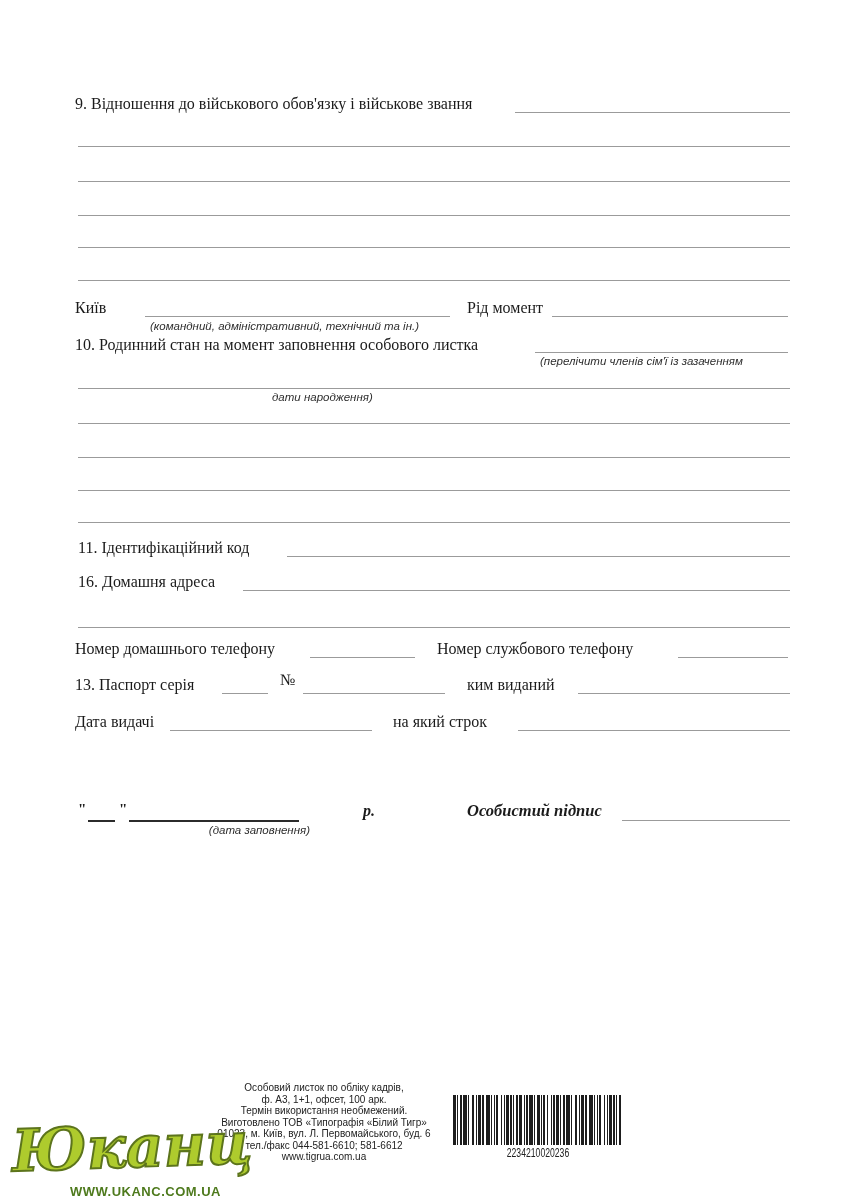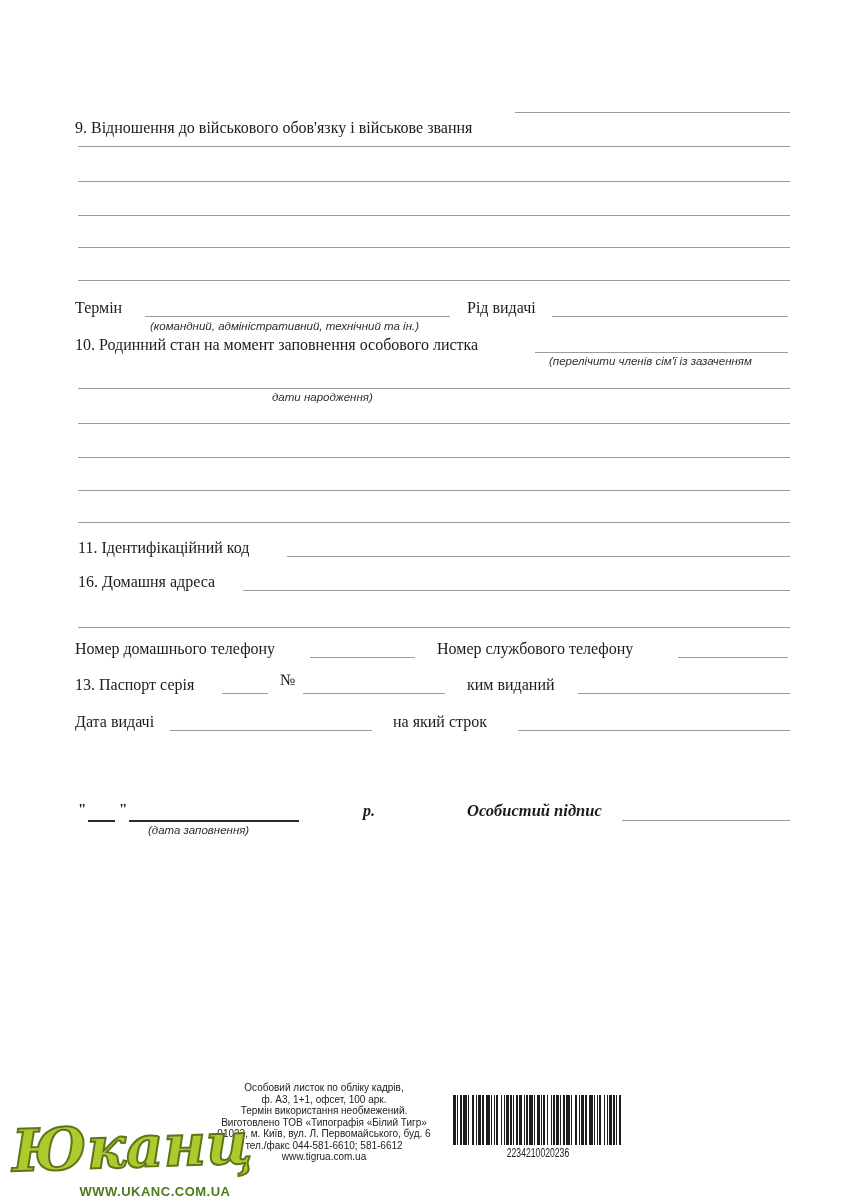--- a/index.html
+++ b/index.html
@@ -21,49 +21,49 @@
   .imprint .b{font-weight:normal;}
   #barcode{position:absolute;left:453px;top:1095px;width:170px;height:50px;overflow:hidden;font-size:0;}
   #barcode .bar{display:inline-block;height:50px;vertical-align:top;}
   #barcode .on{background:#1d1d1d;}
   .bc-num{position:absolute;left:453px;top:1146px;width:170px;text-align:center;
           font-family:"Liberation Sans","DejaVu Sans",sans-serif;font-size:12px;color:#222;
           transform:scaleX(.72);transform-origin:center;letter-spacing:0px;}
   .logo{position:absolute;left:12px;top:1118px;font-family:"DejaVu Serif",serif;
         font-style:italic;font-size:58px;line-height:1;font-weight:bold;
         transform:rotate(-2deg);-webkit-text-stroke:2px #5c741c;}
-  .logo-url{position:absolute;left:70px;top:1184px;width:170px;text-align:center;
+  .logo-url{position:absolute;left:70px;top:1184px;width:170px;
             font-family:"Liberation Sans","DejaVu Sans",sans-serif;font-weight:bold;
             font-size:13px;letter-spacing:.5px;
             text-shadow:-1px -1px 0 #fff,1px -1px 0 #fff,-1px 1px 0 #fff,1px 1px 0 #fff;}
   .q{font-size:15px;font-weight:bold;}
 </style>
 </head>
 <body>
 
 <div id="page">
 
-  <div class="abs lbl" style="left:75px;top:96px;margin-top:24px;">9. Відношення до військового обов'язку і військове звання</div>
+  <div class="abs lbl" style="left:75px;top:96px;">9. Відношення до військового обов'язку і військове звання</div>
   <div class="rule" style="left:515px;top:112px;width:275px;"></div>
 
   <div class="rule" style="left:78px;top:146px;width:712px;"></div>
   <div class="rule" style="left:78px;top:181px;width:712px;"></div>
   <div class="rule" style="left:78px;top:215px;width:712px;"></div>
   <div class="rule" style="left:78px;top:247px;width:712px;"></div>
   <div class="rule" style="left:78px;top:280px;width:712px;"></div>
 
-  <div class="abs lbl" style="left:75px;top:300px;">Термін</div>
+  <div class="abs lbl" style="left:75px;top:300px;">Київ</div>
   <div class="rule" style="left:145px;top:316px;width:305px;"></div>
   <div class="abs hint" style="left:150px;top:321px;">(командний, адміністративний, технічний та ін.)</div>
-  <div class="abs lbl" style="left:467px;top:300px;">Рід видачі</div>
+  <div class="abs lbl" style="left:467px;top:300px;">Рід момент</div>
   <div class="rule" style="left:552px;top:316px;width:236px;"></div>
 
   <div class="abs lbl" style="left:75px;top:337px;">10. Родинний стан на момент заповнення особового листка</div>
   <div class="rule" style="left:535px;top:352px;width:253px;"></div>
-  <div class="abs hint" style="left:540px;top:356px;margin-left:9px;">(перелічити членів сім'ї із зазаченням</div>
+  <div class="abs hint" style="left:540px;top:356px;">(перелічити членів сім'ї із зазаченням</div>
 
   <div class="rule" style="left:78px;top:388px;width:712px;"></div>
   <div class="abs hint" style="left:272px;top:392px;">дати народження)</div>
 
   <div class="rule" style="left:78px;top:423px;width:712px;"></div>
   <div class="rule" style="left:78px;top:457px;width:712px;"></div>
   <div class="rule" style="left:78px;top:490px;width:712px;"></div>
   <div class="rule" style="left:78px;top:522px;width:712px;"></div>
 
   <div class="abs lbl" style="left:78px;top:540px;">11. Ідентифікаційний код</div>
@@ -88,21 +88,21 @@
 
   <div class="abs lbl" style="left:75px;top:714px;">Дата видачі</div>
   <div class="rule" style="left:170px;top:730px;width:202px;"></div>
   <div class="abs lbl" style="left:393px;top:714px;">на який строк</div>
   <div class="rule" style="left:518px;top:730px;width:272px;"></div>
 
   <div class="abs q" style="left:78px;top:801px;">"</div>
   <div class="rule-dark" style="left:88px;top:820px;width:27px;"></div>
   <div class="abs q" style="left:119px;top:801px;">"</div>
   <div class="rule-dark" style="left:129px;top:820px;width:170px;"></div>
-  <div class="abs hint" style="left:148px;top:825px;width:170px;text-align:left;">(дата заповнення)</div>
+  <div class="abs hint" style="left:140px;top:825px;width:170px;text-align:right;">(дата заповнення)</div>
   <div class="abs lbl bi" style="left:363px;top:803px;">р.</div>
   <div class="abs lbl bi" style="left:467px;top:803px;font-size:16.5px;">Особистий підпис</div>
   <div class="rule" style="left:622px;top:820px;width:168px;"></div>
 
 
   <div class="imprint">
     <div class="b">Особовий листок по обліку кадрів,</div>
     <div class="b">ф. А3, 1+1, офсет, 100 арк.</div>
     <div>Термін використання необмежений.</div>
     <div>Виготовлено ТОВ «Типографія «Білий Тигр»</div>

